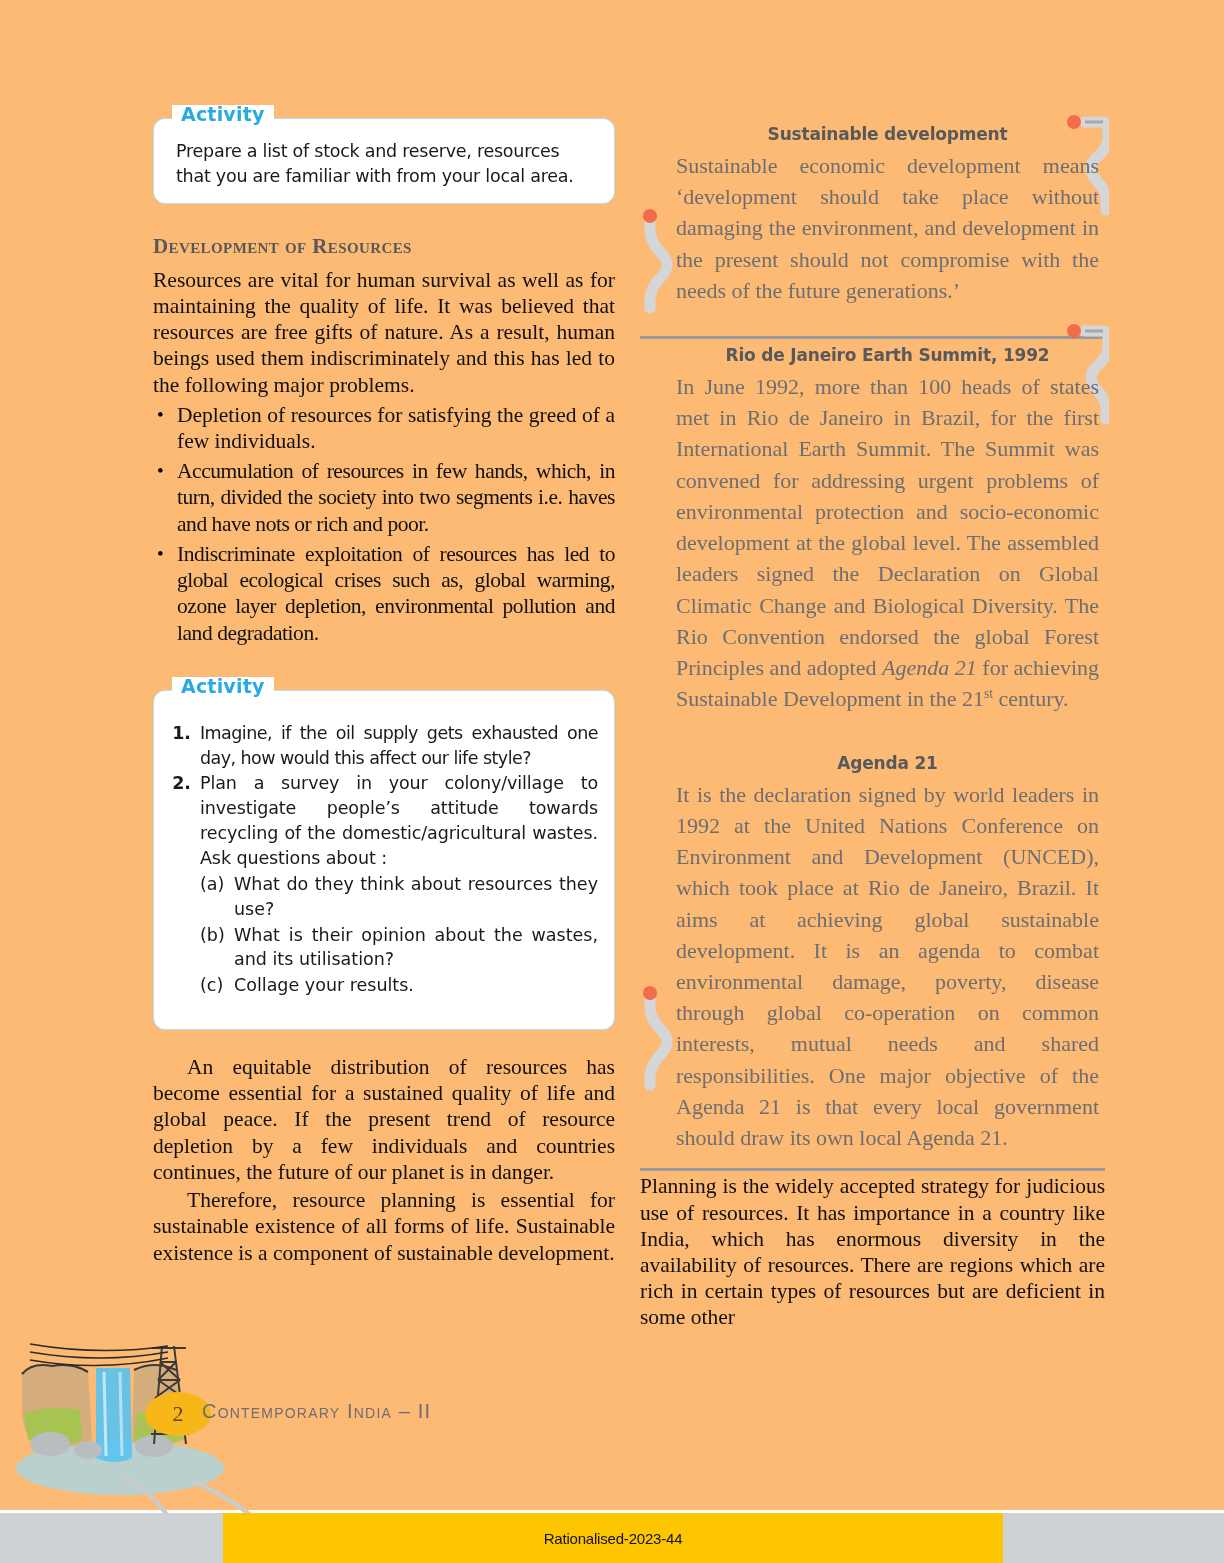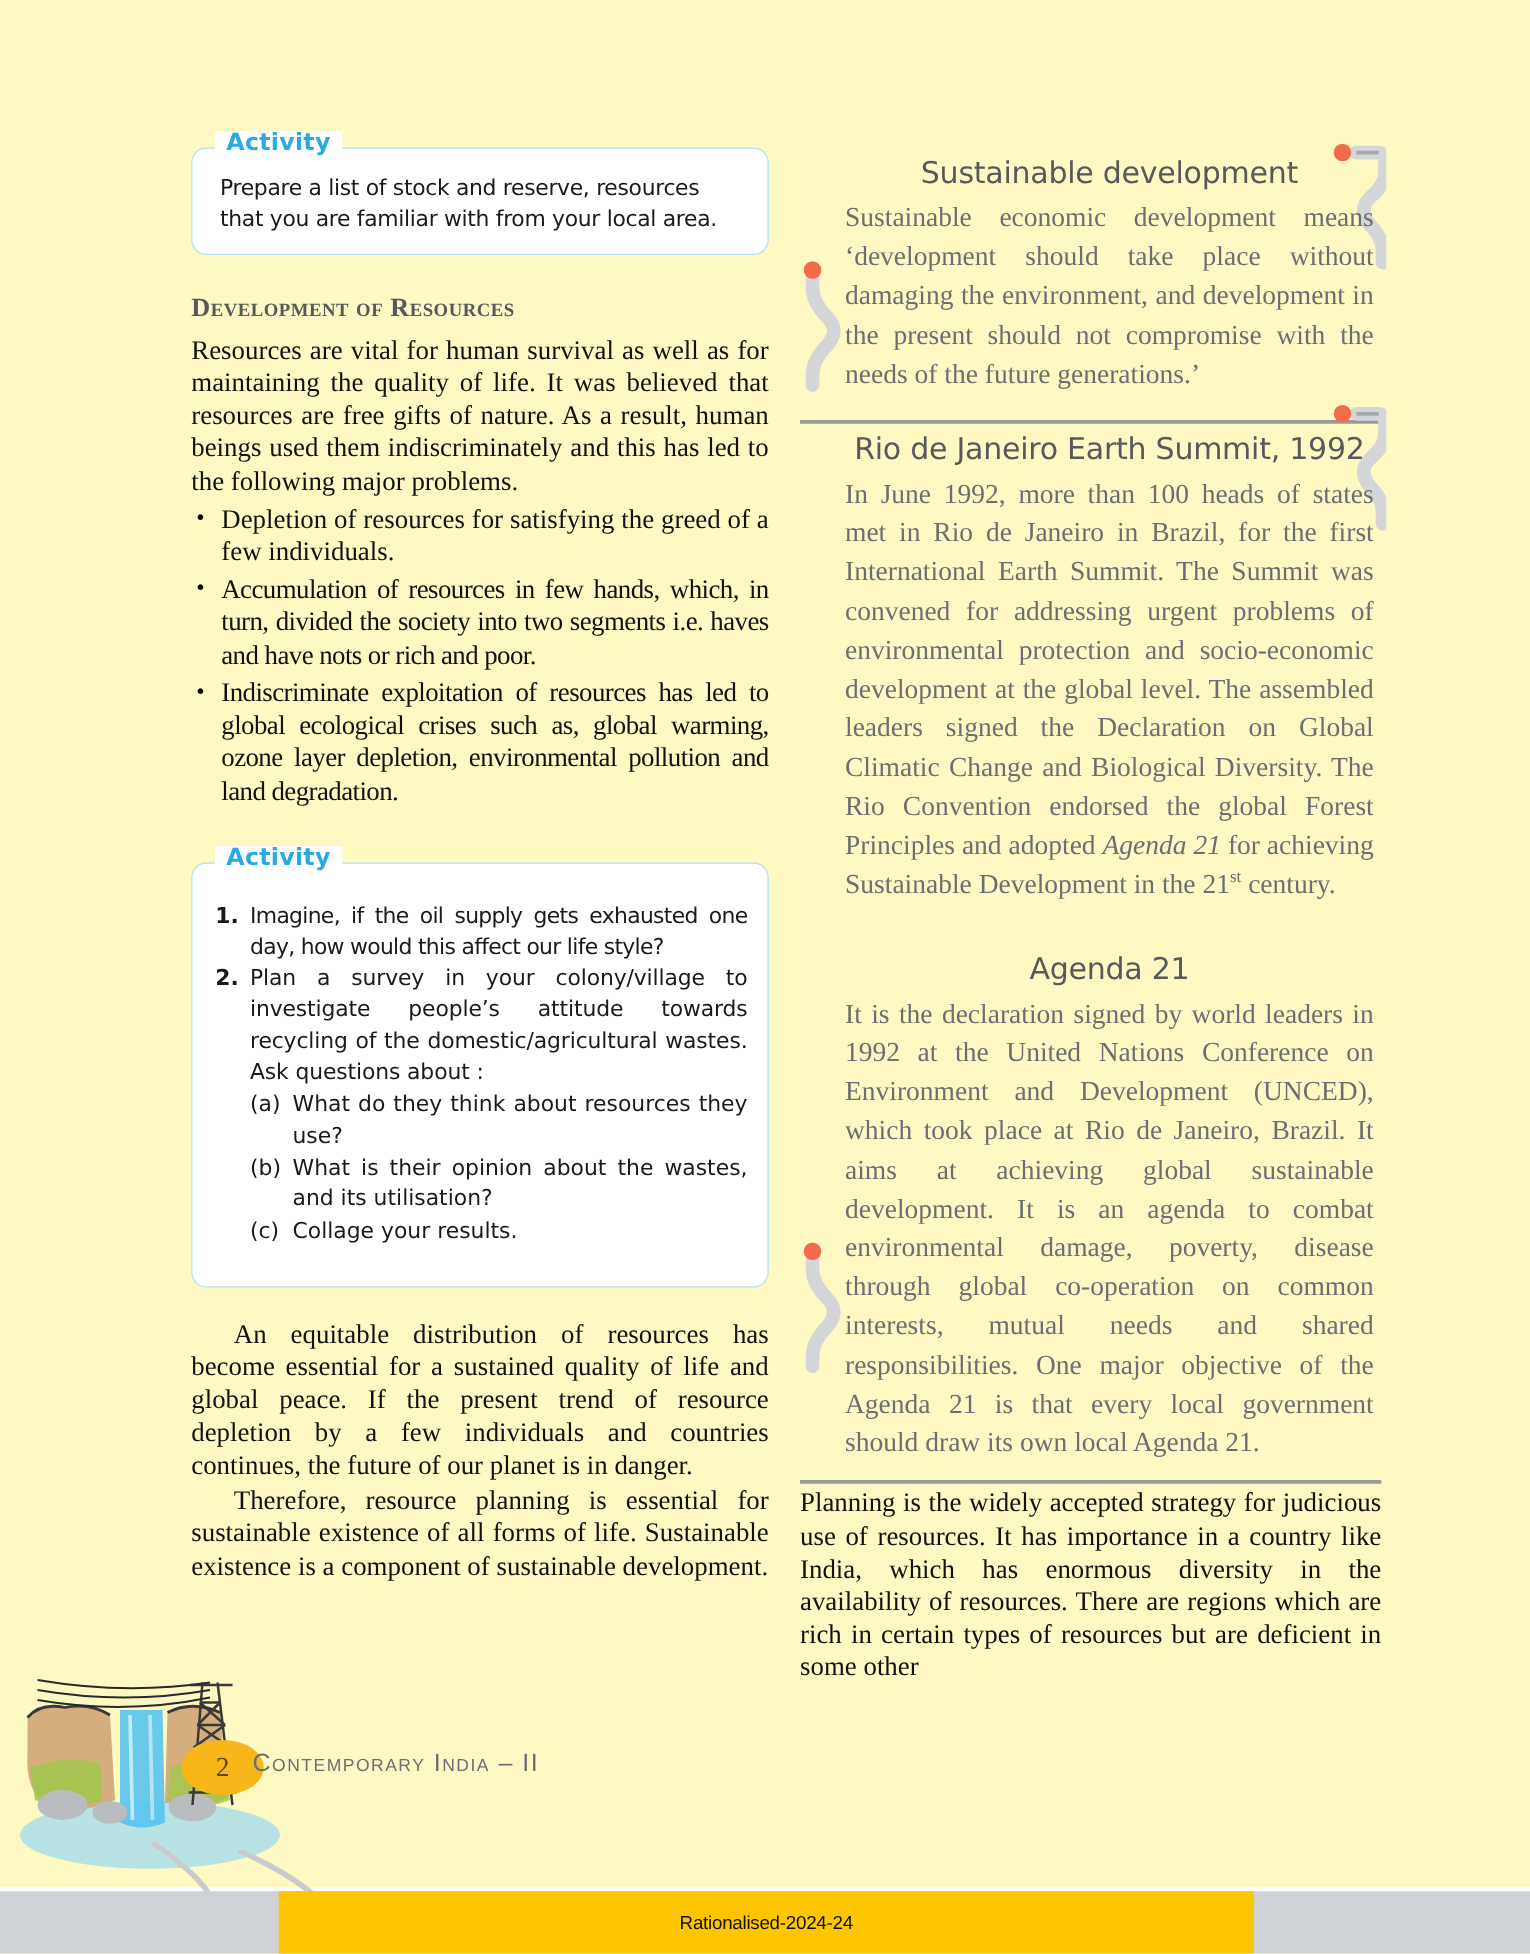--- a/index.html
+++ b/index.html
@@ -7,21 +7,21 @@
   body {
     background:#ffffff;
     font-family:"Liberation Serif", serif;
     position:relative;
     overflow:hidden;
   }
   .page {
     position:absolute;
     left:0; top:0;
     width:1224px; height:1510px;
-    background:#fef9c3;
+    background:#fdba74;
   }
 
   
   .col-left {
     position:absolute;
     left:153px; top:118px;
     width:462px;
   }
   .col-right {
     position:absolute;
@@ -139,22 +139,22 @@
     position:relative;
     padding:0 0 0 36px;
     margin-bottom:6px;
   }
   .scroll-card .card-inner {
     position:relative;
     padding:6px 6px 14px 0;
   }
   .card-title {
     font-family:"DejaVu Sans", sans-serif;
-    font-weight:normal;
-    font-size:24px;
+    font-weight:bold;
+    font-size:17px;
     color:#58595b;
     text-align:center;
     margin-bottom:6px;
     letter-spacing:-0.2px;
   }
   .card-text {
     font-family:Liberation Serif, serif;
     font-size:22px;
     line-height:1.42;
     color:#6d6e71;
@@ -386,15 +386,15 @@
 
   <div class="footer-title">Contemporary  India – II</div>
 
   <svg class="corner-curve" viewBox="0 0 140 60">
     <path d="M0 0 Q60 26 84 60" fill="none" stroke="#c9cbcd" stroke-width="4.5"></path>
   </svg>
 </div>
 
 <div class="bottom-bar">
   <div class="bottom-yellow">
-    <span>Rationalised-2024-24</span>
+    <span>Rationalised-2023-44</span>
   </div>
 </div>
 
 </body></html>

